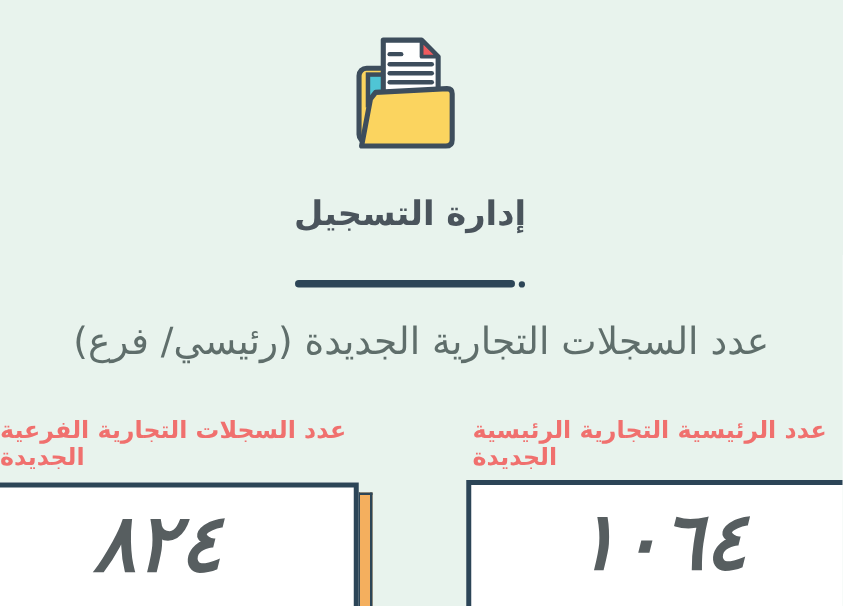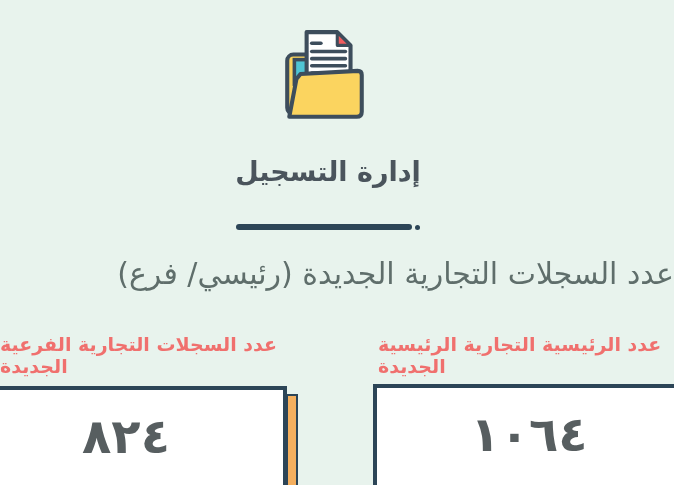--- a/index.html
+++ b/index.html
@@ -35,21 +35,21 @@
     background:var(--navy,#2C4557);
   }
   .divider-dot{
     position:absolute;left:415px;top:225px;
     width:5px;height:5px;border-radius:50%;
     background:var(--navy,#2C4557);
   }
   
   .main-title{
     position:absolute;left:0;top:256px;width:674px;
-    direction:rtl;
+    text-align:center;direction:rtl;
     color:var(--title-gray,#5F6E6B);
     font-size:30px;font-weight:400;
   }
   
   .stat-label{
     position:absolute;top:333px;
     text-align:left;direction:rtl;
     color:var(--red,#F0706E);
     font-size:19px;font-weight:bold;
   }
@@ -60,23 +60,24 @@
     position:absolute;height:130px;
     background:#ffffff;
     border:4px solid var(--navy,#2C4557);
     display:flex;align-items:center;justify-content:center;
     padding-bottom:30px;box-sizing:border-box;
   }
   .stat-box.right{left:373px;top:384px;width:312px;}
   .stat-box.left{left:-35px;top:386px;width:322px;}
   .stat-value{
     color:var(--number,#575E60);
-    font-size:48px;font-weight:bold;
+    font-size:64px;font-weight:bold;
     letter-spacing:3px;line-height:1;
     direction:rtl;
+    font-style:italic;
   }
   
   .ribbon{
     position:absolute;left:286px;top:394px;
     width:8px;height:100px;
     background:var(--orange,#F4AF5E);
     border:2px solid var(--navy,#2C4557);
     border-bottom:none;
   }
 </style>

